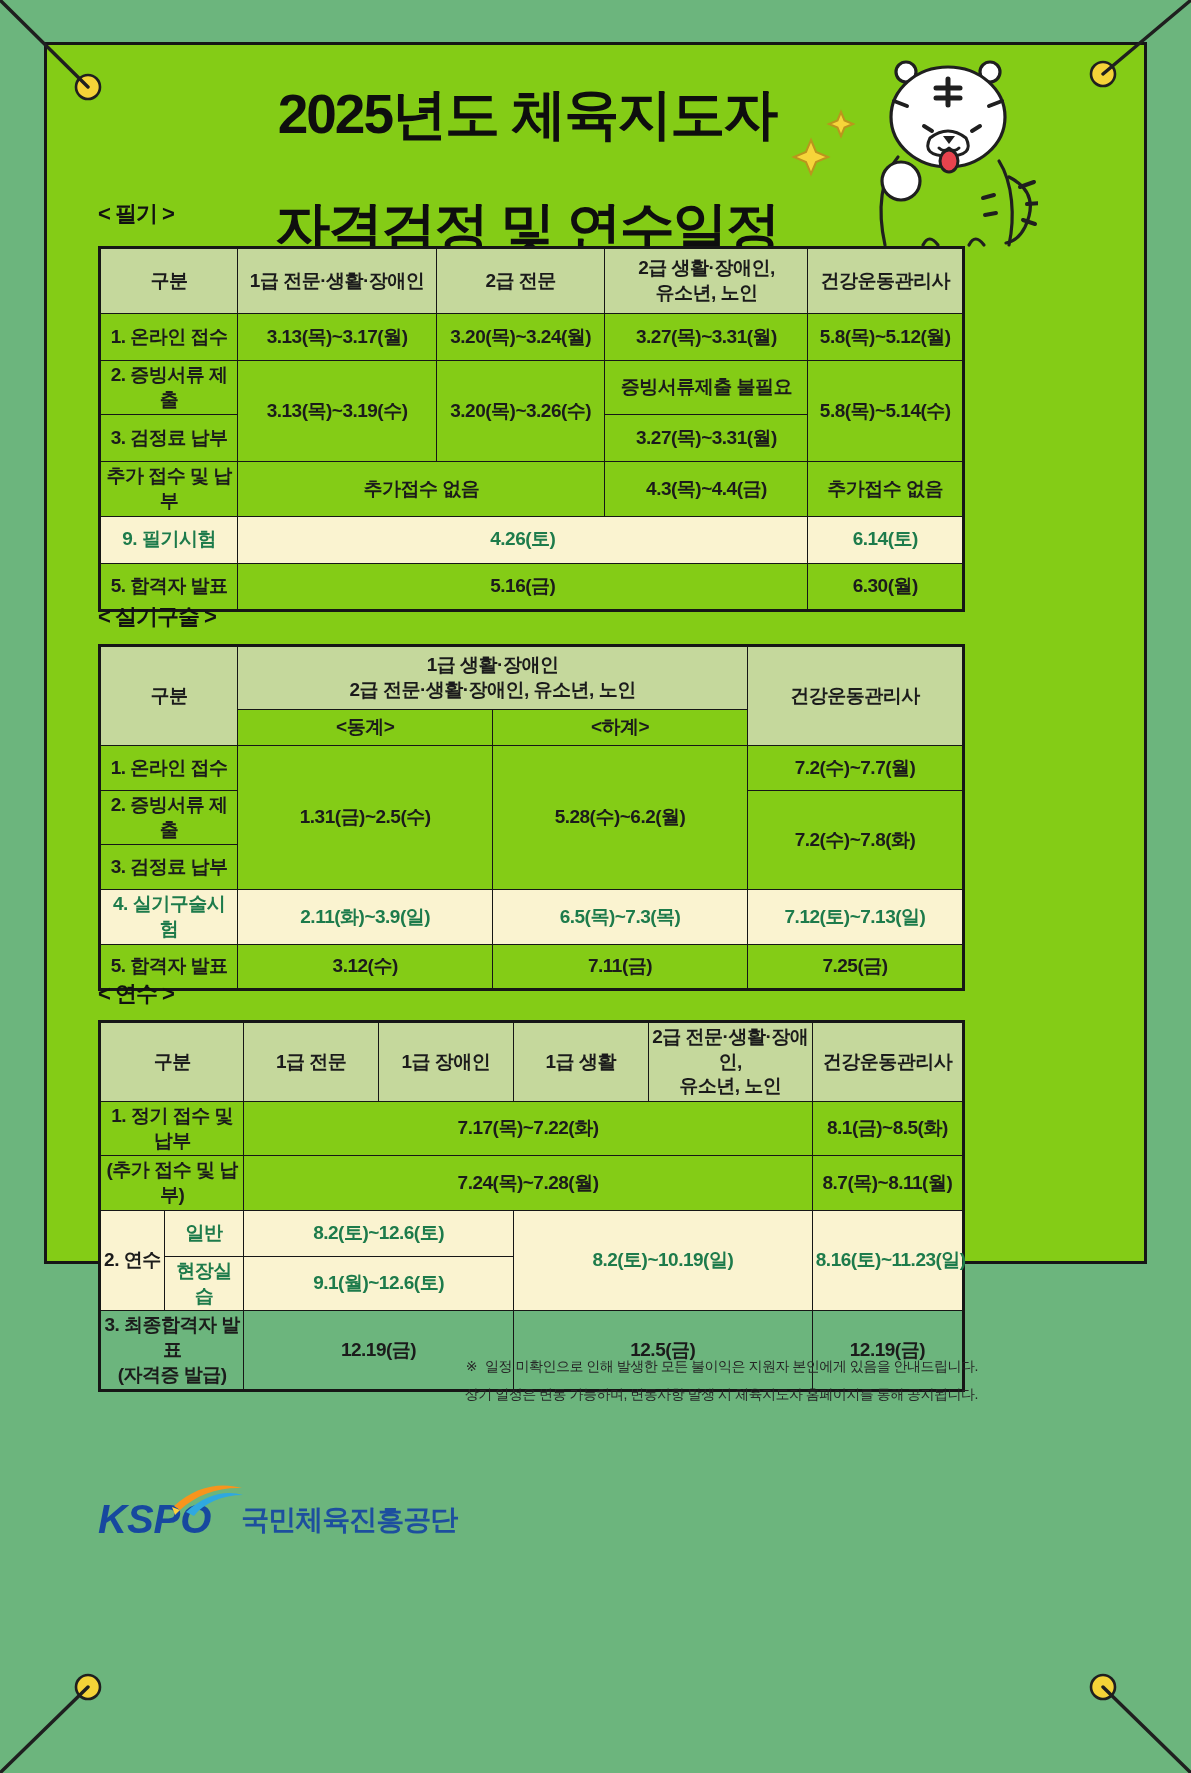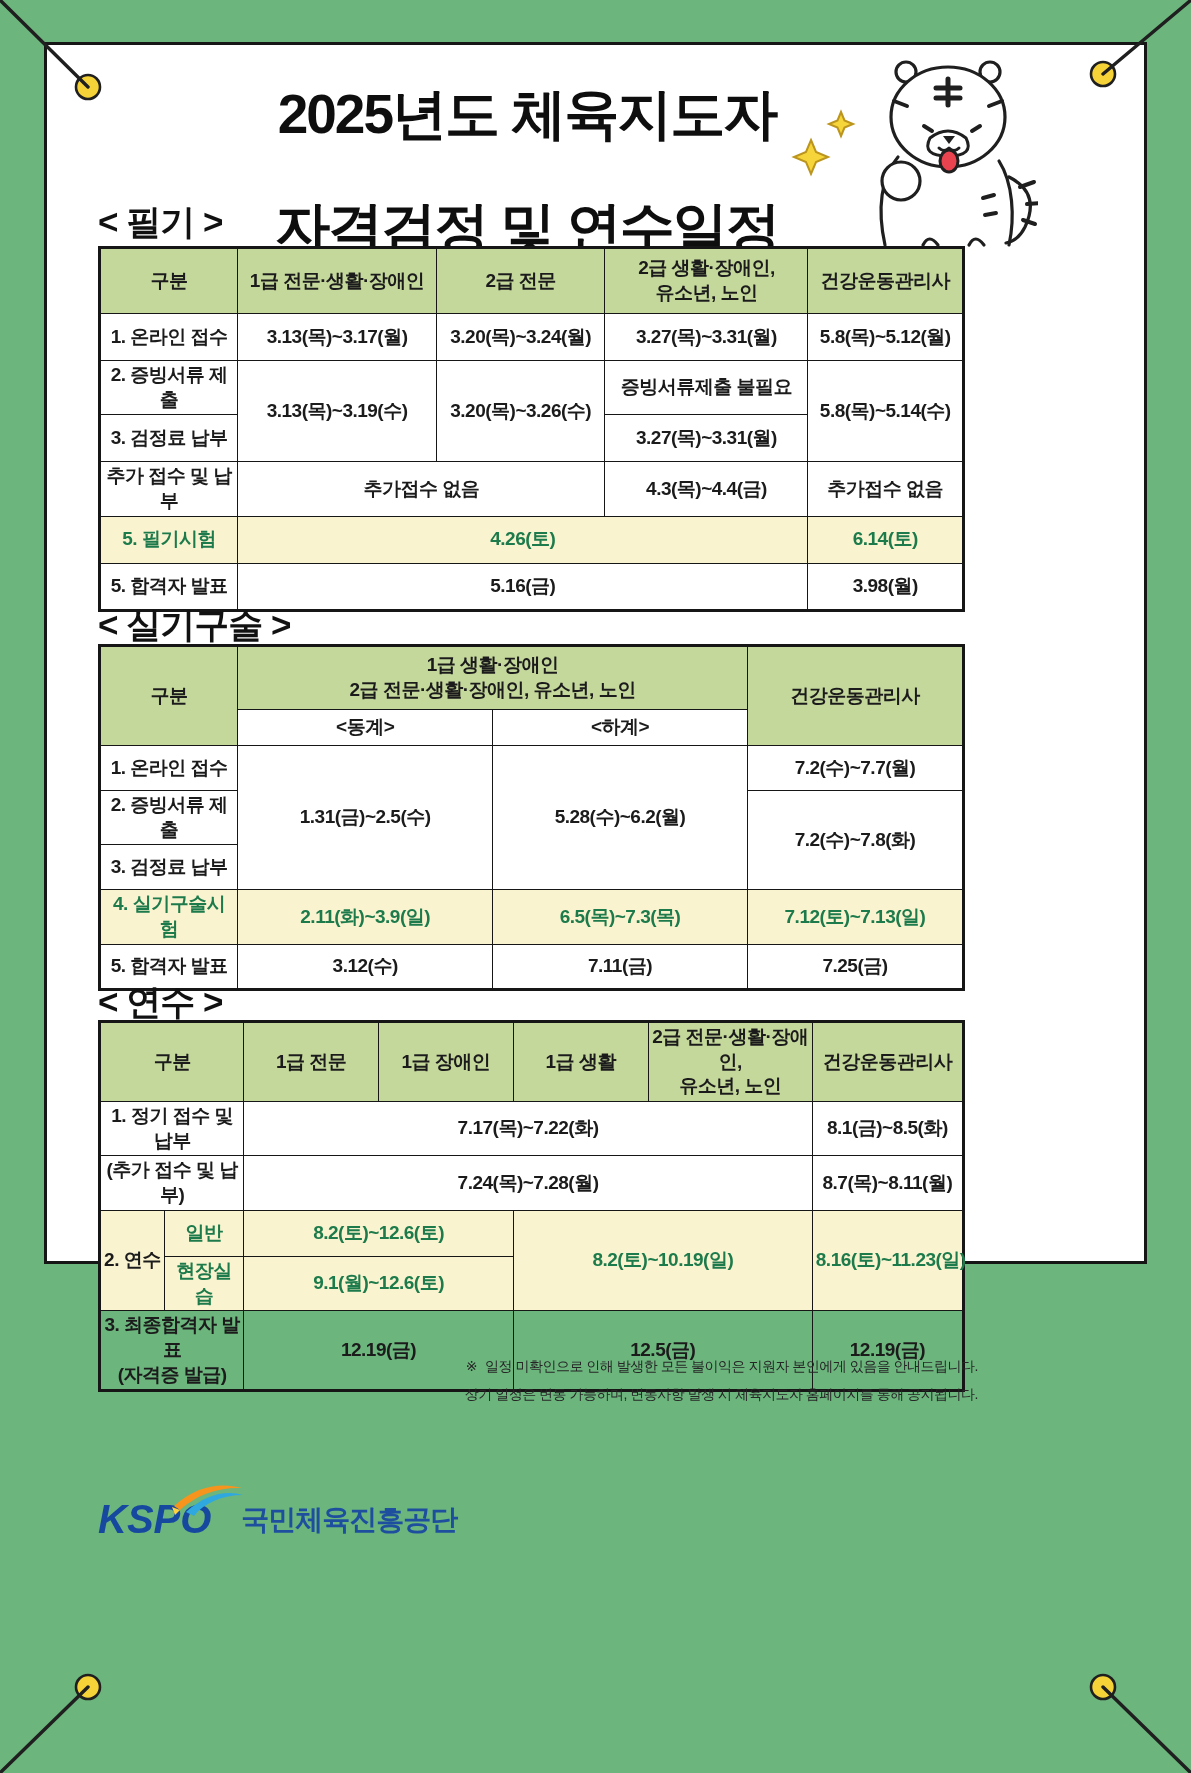--- a/index.html
+++ b/index.html
@@ -5,31 +5,31 @@
   * { margin:0; padding:0; box-sizing:border-box; }
   html,body { background:#6cb57d; }
   .stage {
     position:relative; width:1191px; height:1773px;
     background:#6cb57d; overflow:hidden;
     font-family:"Liberation Sans","DejaVu Sans",sans-serif;
     color:#1b1b1b;
   }
   .paper {
     position:absolute; left:44px; top:42px; width:1103px; height:1222px;
-    background:#ffffff; border:3px solid #161616;
+    background:#84cc16; border:3px solid #161616;
   }
   .overlay { position:absolute; left:0; top:0; width:1191px; height:1773px; pointer-events:none; z-index:5; }
 
   .title-line { position:absolute; left:130px; width:700px; text-align:center;
     font-size:55px; font-weight:900; letter-spacing:-2px; color:#0e0e0e; white-space:nowrap; }
   .t1 { top:33px; } .t2 { top:104px;margin-top:42px; }
 
   .mascot { position:absolute; left:726px; top:14px; }
 
-  .section-label { position:absolute; left:51px; font-size:35px; font-weight:800; color:#111; letter-spacing:-1px; }
+  .section-label { position:absolute; left:51px; font-size:22px; font-weight:800; color:#111; letter-spacing:-1px; }
   .sl-written { top:154px; } .sl-practical { top:557px; } .sl-training { top:934px; }
 
   table.tbl { position:absolute; left:51px; width:867px;
     border-collapse:collapse; table-layout:fixed; border:3px solid #161616; }
   .tbl td { border:1.5px solid #161616; text-align:center; vertical-align:middle;
     font-size:19px; font-weight:600; line-height:1.3; letter-spacing:-0.5px;
     white-space:pre-line; padding:2px 3px; color:#1b1b1b; }
   td.gh { background:#c5d89c; }
   tr.hl td { background:#faf3d0; }
   .tbl td.accent { color:#1d7b4b; font-weight:700; }
@@ -133,28 +133,28 @@
           <td>3. 검정료 납부</td>
           <td>3.27(목)~3.31(월)</td>
         </tr>
         <tr class="rh47">
           <td>추가 접수 및 납부</td>
           <td colspan="2">추가접수 없음</td>
           <td>4.3(목)~4.4(금)</td>
           <td>추가접수 없음</td>
         </tr>
         <tr class="rh47 hl">
-          <td class="accent">5. 필기시험</td>
+          <td class="accent">9. 필기시험</td>
           <td colspan="3" class="accent">4.26(토)</td>
           <td class="accent">6.14(토)</td>
         </tr>
         <tr class="rh47">
           <td>5. 합격자 발표</td>
           <td colspan="3">5.16(금)</td>
-          <td>3.98(월)</td>
+          <td>6.30(월)</td>
         </tr>
       </tbody>
     </table>
 
     <div class="section-label sl-practical">&lt; 실기구술 &gt;</div>
     <table class="tbl" id="t-practical">
       <colgroup>
           <col style="width:16%">
           <col style="width:29.5%">
           <col style="width:29.5%">

